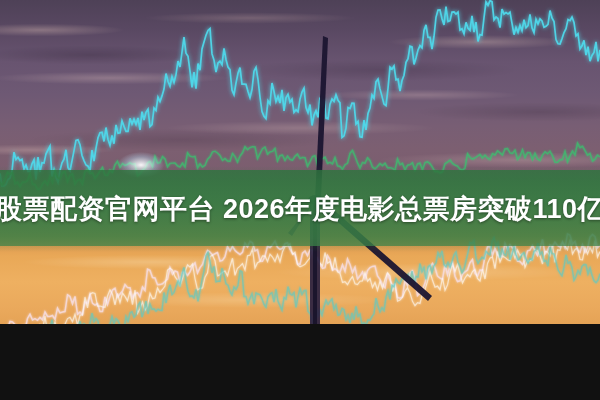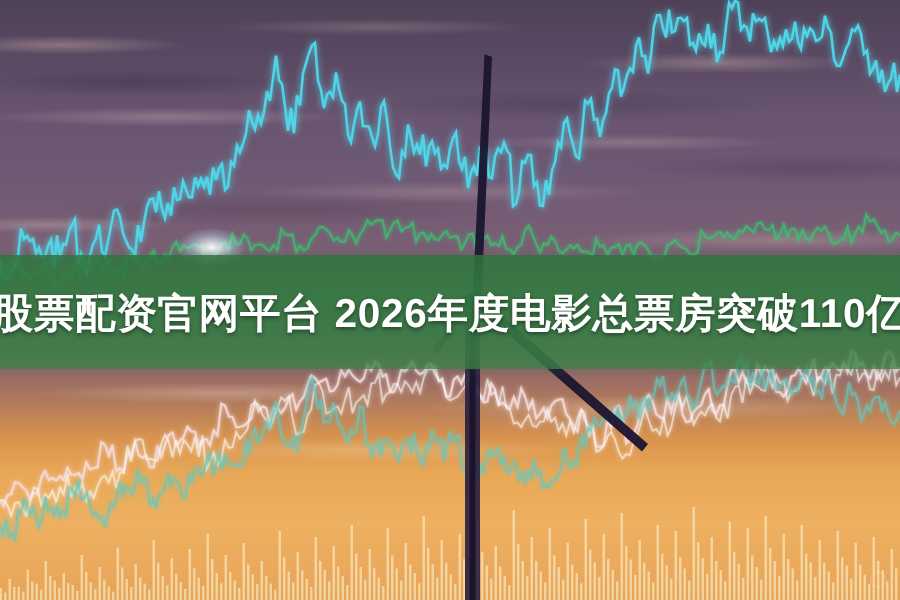--- a/index.html
+++ b/index.html
@@ -1,17 +1,17 @@
 <!DOCTYPE html>
 <html><head>
 <meta charset="utf-8">
 <style>
   html,body{margin:0;padding:0;background:#111;}
   #stage{
-    position:relative;width:600px;height:400px;overflow:hidden;
+    position:relative;width:600px;height:324px;overflow:hidden;
     font-family:"Liberation Sans","DejaVu Sans",sans-serif;
   }
   
   .sky{position:absolute;inset:0;
     background:linear-gradient(to bottom,
       #4f4258 0%,
       #5b4a62 8%,
       #6a5670 18%,
       #6f5a74 28%,
       #7a5f74 38%,

